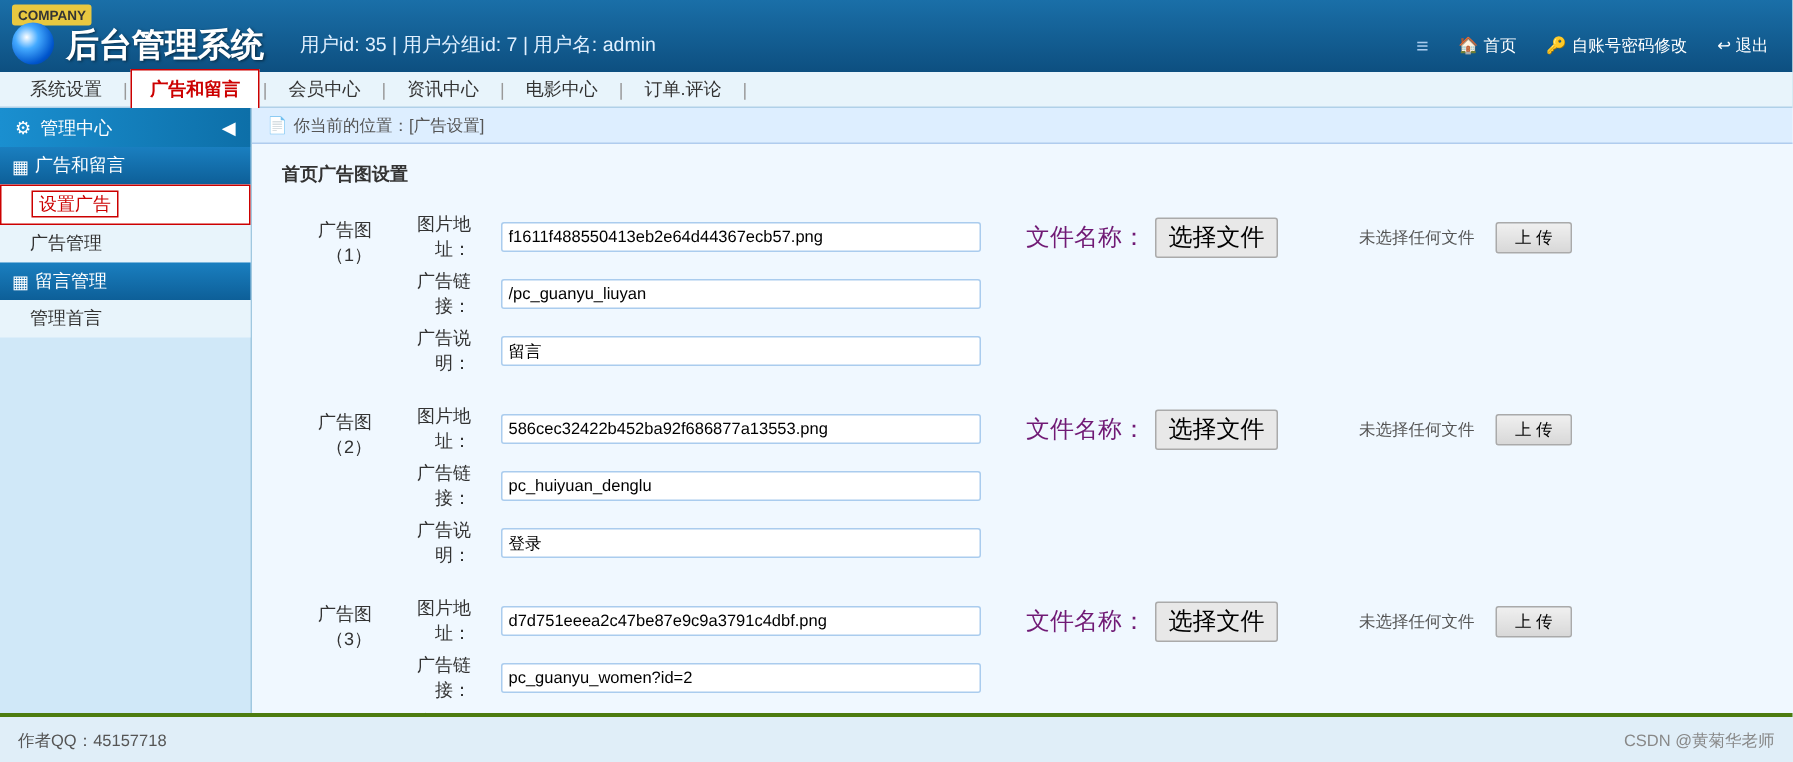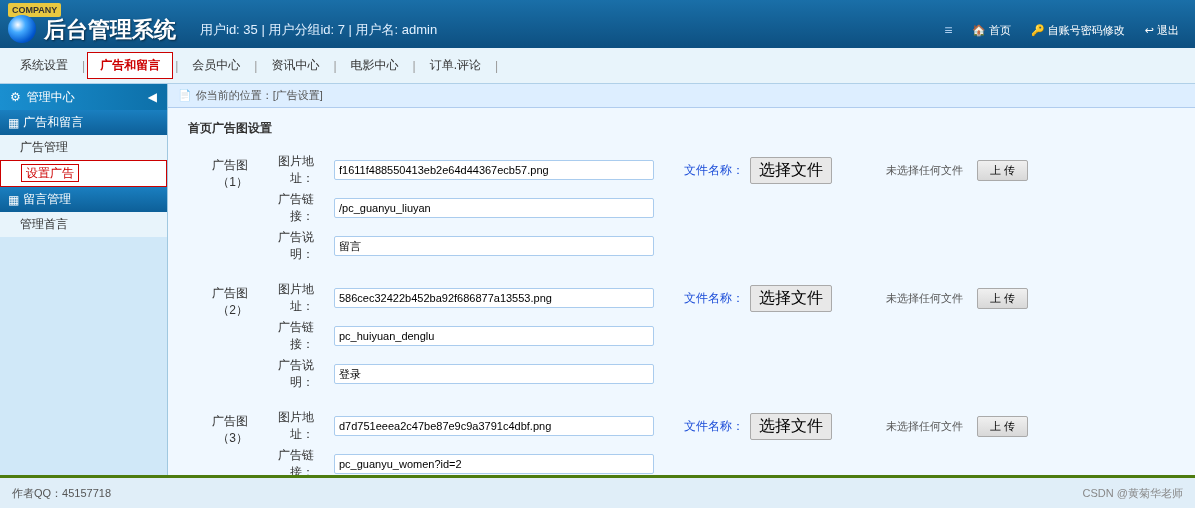--- a/index.html
+++ b/index.html
@@ -58,21 +58,21 @@
     }
     #hamburger-icon { font-size: 14px; color: #aaccee; margin-right: 8px; }
 
     
     #navtabs {
       background: #e8f4fb;
       border-bottom: 1px solid #b0d0e8;
       display: flex;
       align-items: center;
       padding: 0 8px;
-      height: 36px;
+      height: 24px;
     }
     .nav-tab {
       padding: 4px 12px;
       font-size: 12px;
       cursor: pointer;
       color: #333;
     }
     .nav-tab.active {
       color: #cc0000;
       border: 1px solid #cc0000;
@@ -198,22 +198,22 @@
     }
 
     .upload-area {
       display: flex;
       align-items: center;
       gap: 6px;
       margin-left: 30px;
       padding-top: 4px;
     }
     .file-label-text {
-      font-size: 12px;
-      color: #1d4ed8;
+      font-size: 16px;
+      color: #701a75;
     }
     .choose-file-btn {
       padding: 2px 8px;
       font-size: 16px;
       background: #e8e8e8;
       border: 1px solid #aaa;
       border-radius: 2px;
       cursor: pointer;
     }
     .no-file-text {
@@ -308,25 +308,25 @@
     <div id="sidebar-header">
       <span>⚙</span>
       <span>管理中心</span>
       <span style="margin-left:auto;">◀</span>
     </div>
 
     <div class="sidebar-group-title">
       <span>▦</span>
       <span>广告和留言</span>
     </div>
+    <div class="sidebar-item active">
+      <span style="color:#cc0000; border:1px solid #cc0000; padding:1px 4px;">设置广告</span>
+    </div>
     <div class="sidebar-item">
       <span>广告管理</span>
-    </div>
-    <div class="sidebar-item active">
-      <span style="color:#cc0000; border:1px solid #cc0000; padding:1px 4px;">设置广告</span>
     </div>
 
     <div class="sidebar-group-title">
       <span>▦</span>
       <span>留言管理</span>
     </div>
     <div class="sidebar-item">
       <span>管理首言</span>
     </div>
   </div>

